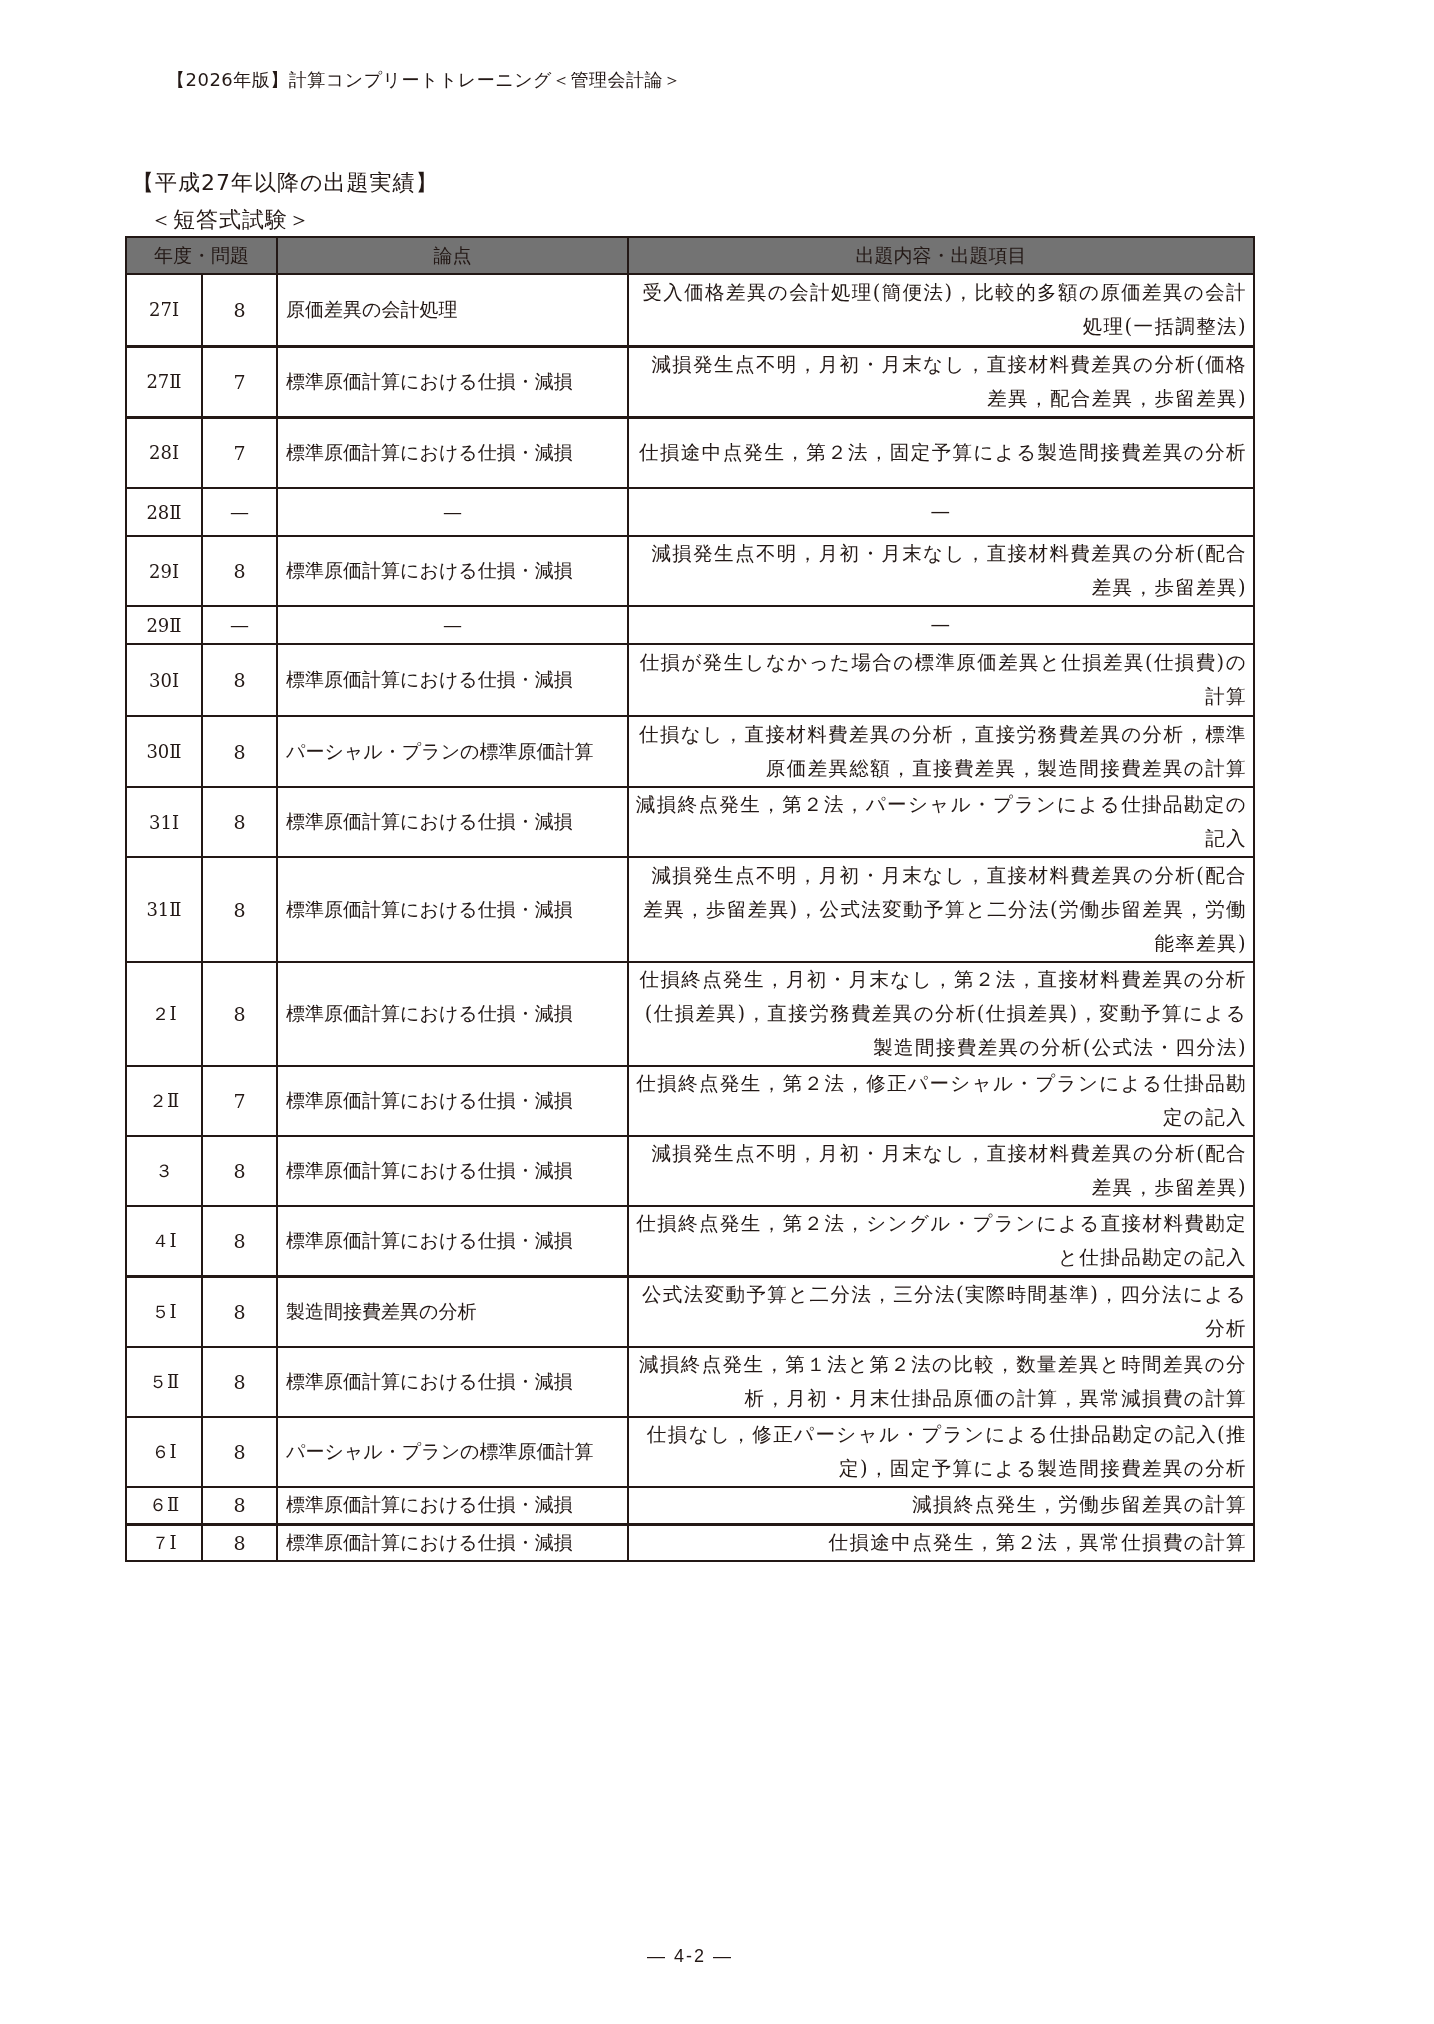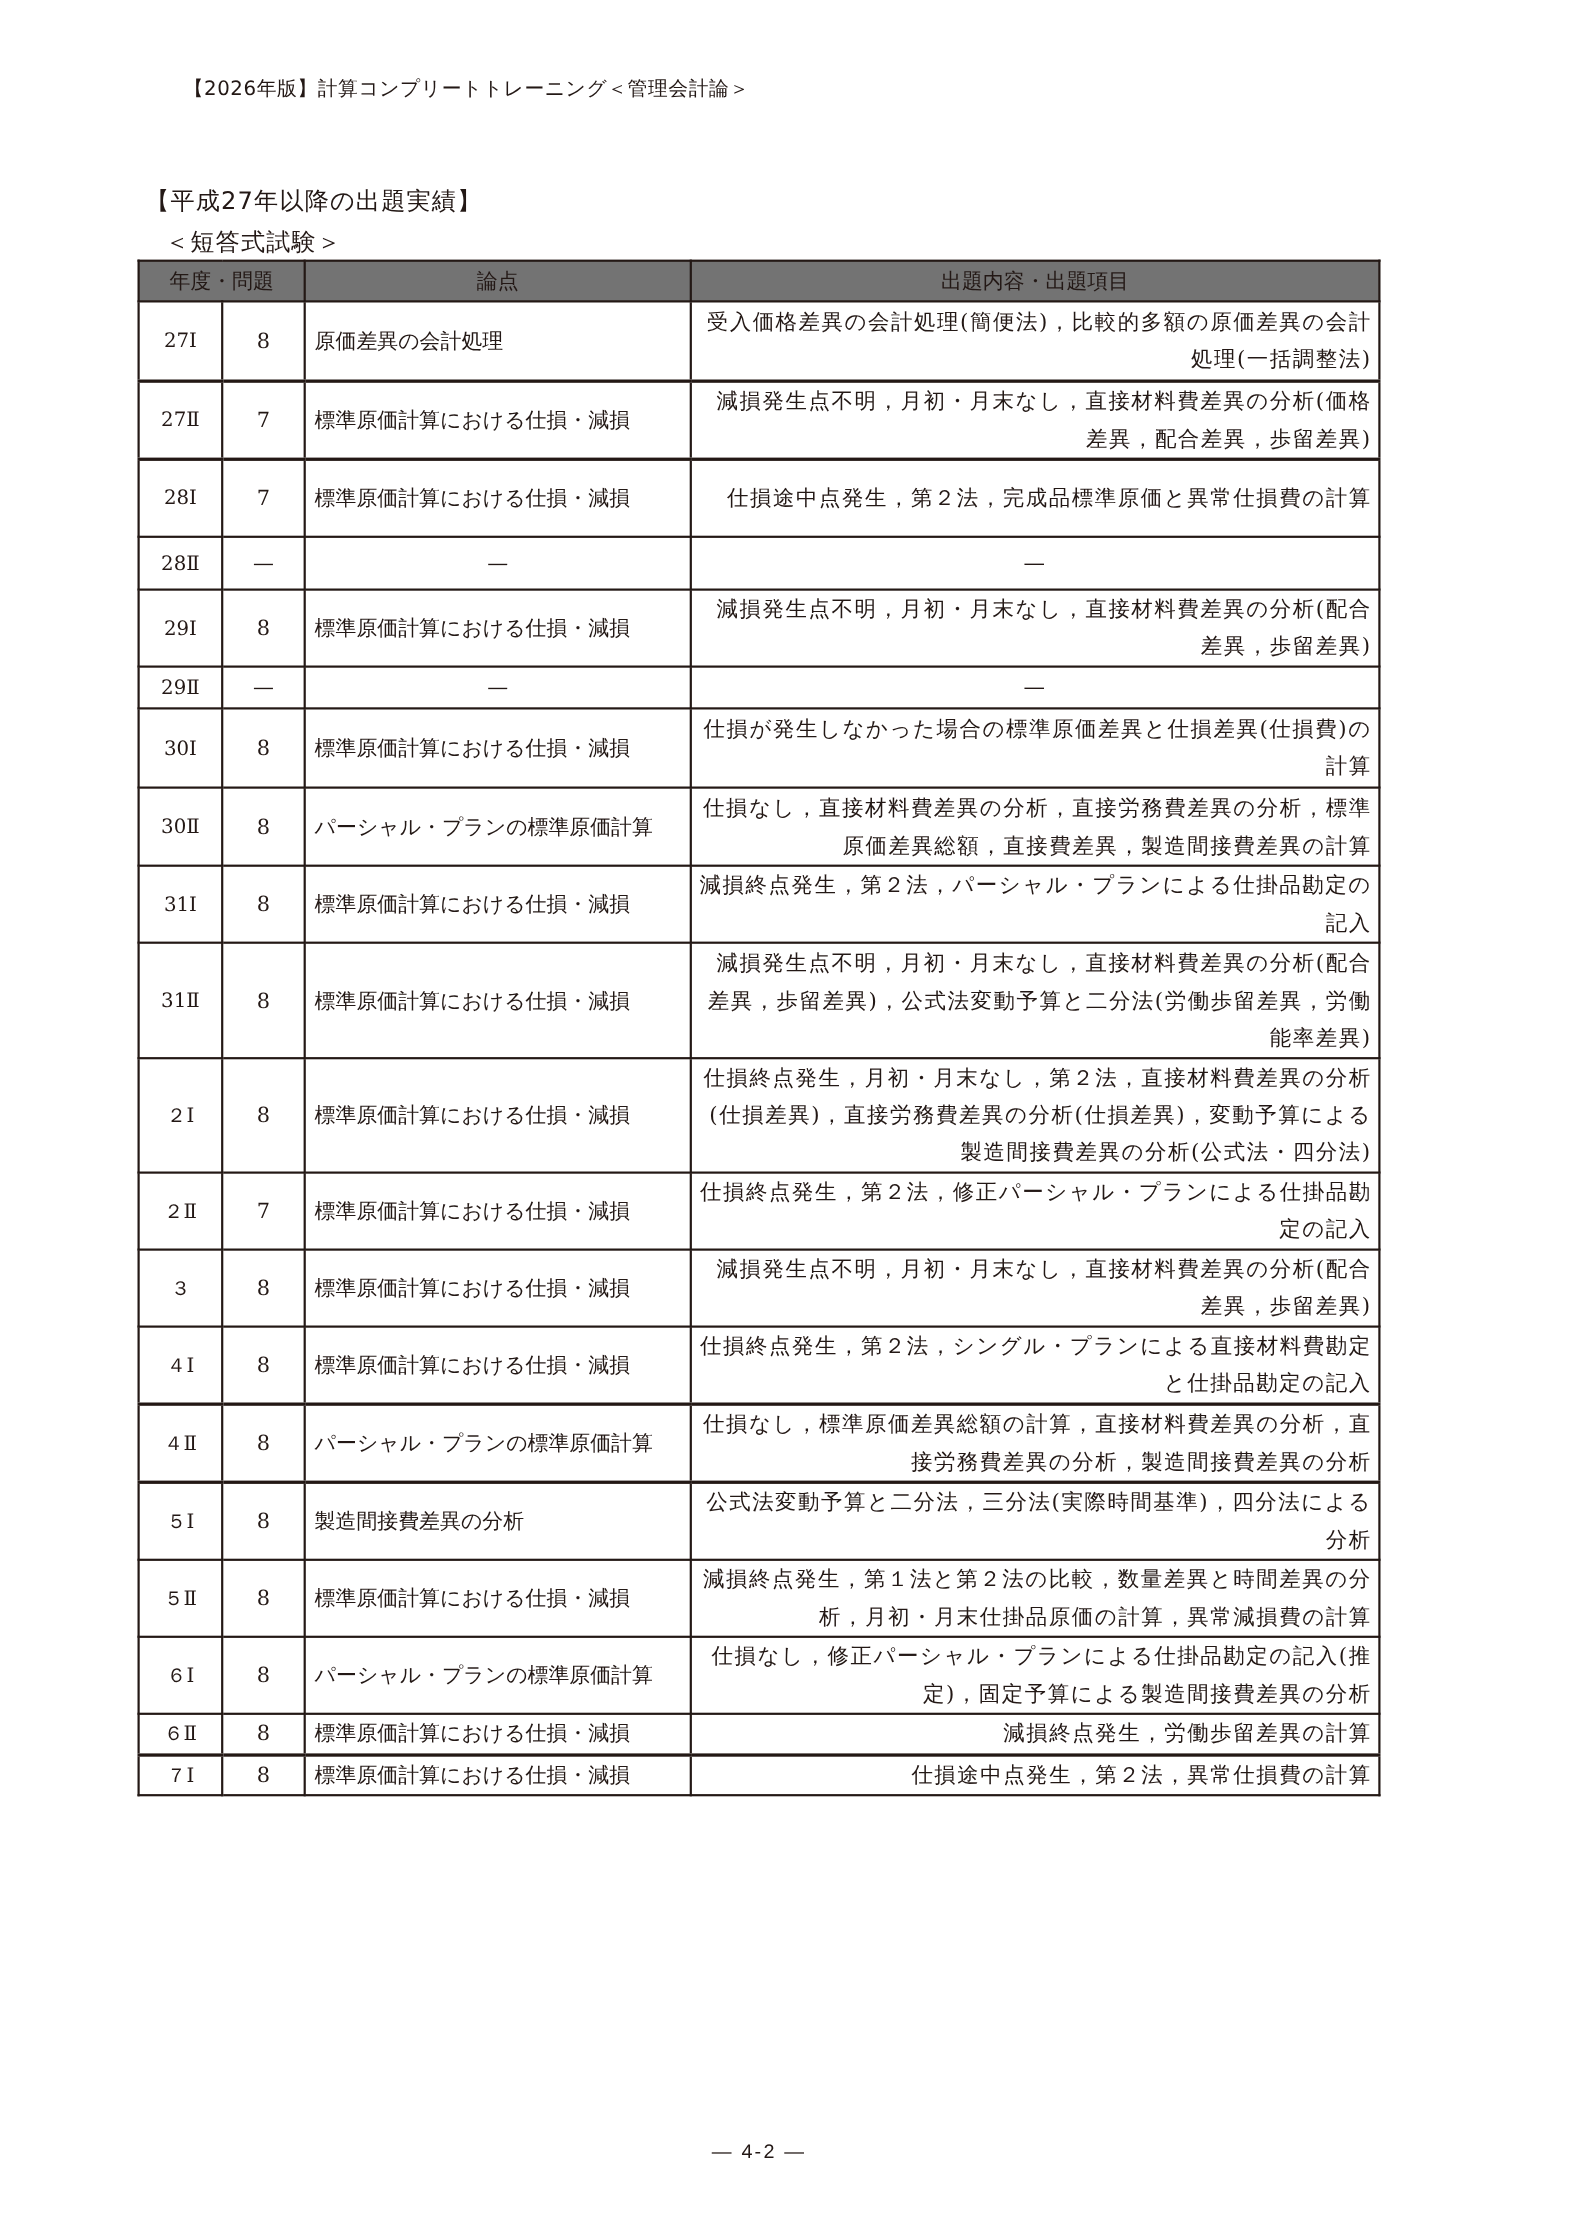--- a/index.html
+++ b/index.html
@@ -88,21 +88,21 @@
     <tr class="thick-top" style="height:70px">
       <td class="year">27Ⅱ</td>
       <td class="qno">7</td>
       <td class="topic">標準原価計算における仕損・減損</td>
       <td class="content">減損発生点不明，月初・月末なし，直接材料費差異の分析(価格差異，配合差異，歩留差異)</td>
     </tr>
     <tr class="thick-top" style="height:71px">
       <td class="year">28Ⅰ</td>
       <td class="qno">7</td>
       <td class="topic">標準原価計算における仕損・減損</td>
-      <td class="content">仕損途中点発生，第２法，完成品標準原価と異常仕損費の計算</td>
+      <td class="content">仕損途中点発生，第２法，固定予算による製造間接費差異の分析</td>
     </tr>
     <tr style="height:48px">
       <td class="year">28Ⅱ</td>
       <td class="qno">—</td>
       <td class="topic center">—</td>
       <td class="content center">—</td>
     </tr>
     <tr style="height:70px">
       <td class="year">29Ⅰ</td>
       <td class="qno">8</td>
@@ -157,26 +157,20 @@
       <td class="topic">標準原価計算における仕損・減損</td>
       <td class="content">減損発生点不明，月初・月末なし，直接材料費差異の分析(配合差異，歩留差異)</td>
     </tr>
     <tr style="height:69px">
       <td class="year">４Ⅰ</td>
       <td class="qno">8</td>
       <td class="topic">標準原価計算における仕損・減損</td>
       <td class="content">仕損終点発生，第２法，シングル・プランによる直接材料費勘定と仕掛品勘定の記入</td>
     </tr>
     <tr class="thick-top" style="height:68px">
-      <td class="year">４Ⅱ</td>
-      <td class="qno">8</td>
-      <td class="topic">パーシャル・プランの標準原価計算</td>
-      <td class="content">仕損なし，標準原価差異総額の計算，直接材料費差異の分析，直接労務費差異の分析，製造間接費差異の分析</td>
-    </tr>
-    <tr class="thick-top" style="height:68px">
       <td class="year">５Ⅰ</td>
       <td class="qno">8</td>
       <td class="topic">製造間接費差異の分析</td>
       <td class="content">公式法変動予算と二分法，三分法(実際時間基準)，四分法による分析</td>
     </tr>
     <tr style="height:69px">
       <td class="year">５Ⅱ</td>
       <td class="qno">8</td>
       <td class="topic">標準原価計算における仕損・減損</td>
       <td class="content">減損終点発生，第１法と第２法の比較，数量差異と時間差異の分析，月初・月末仕掛品原価の計算，異常減損費の計算</td>

